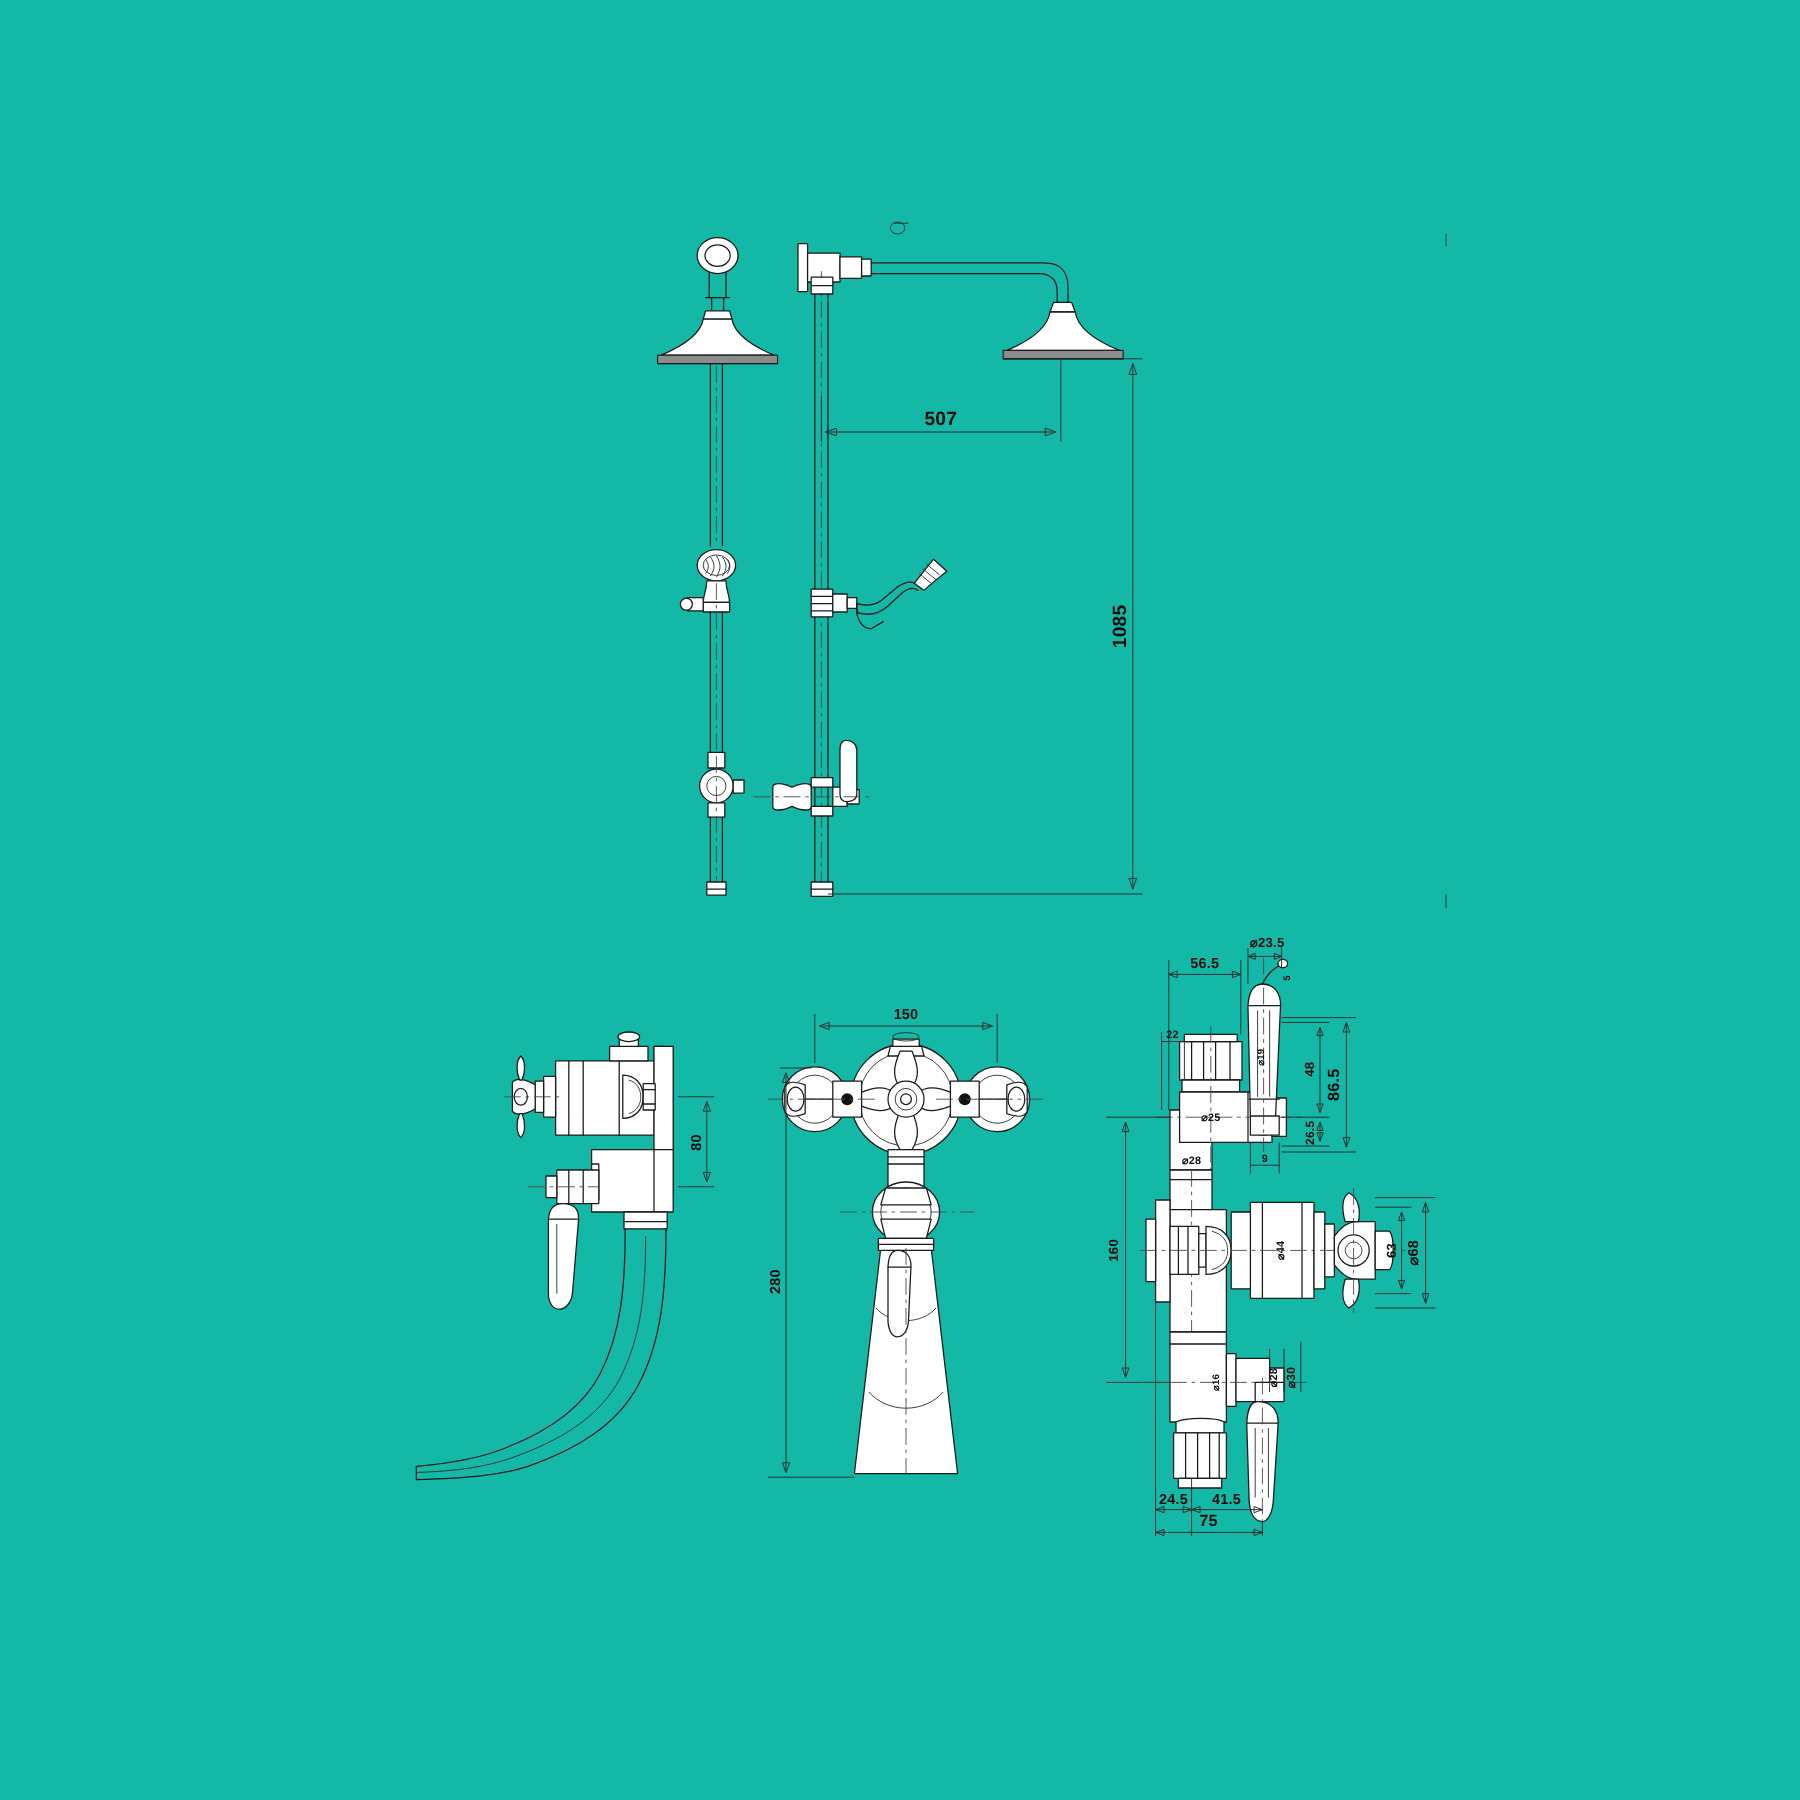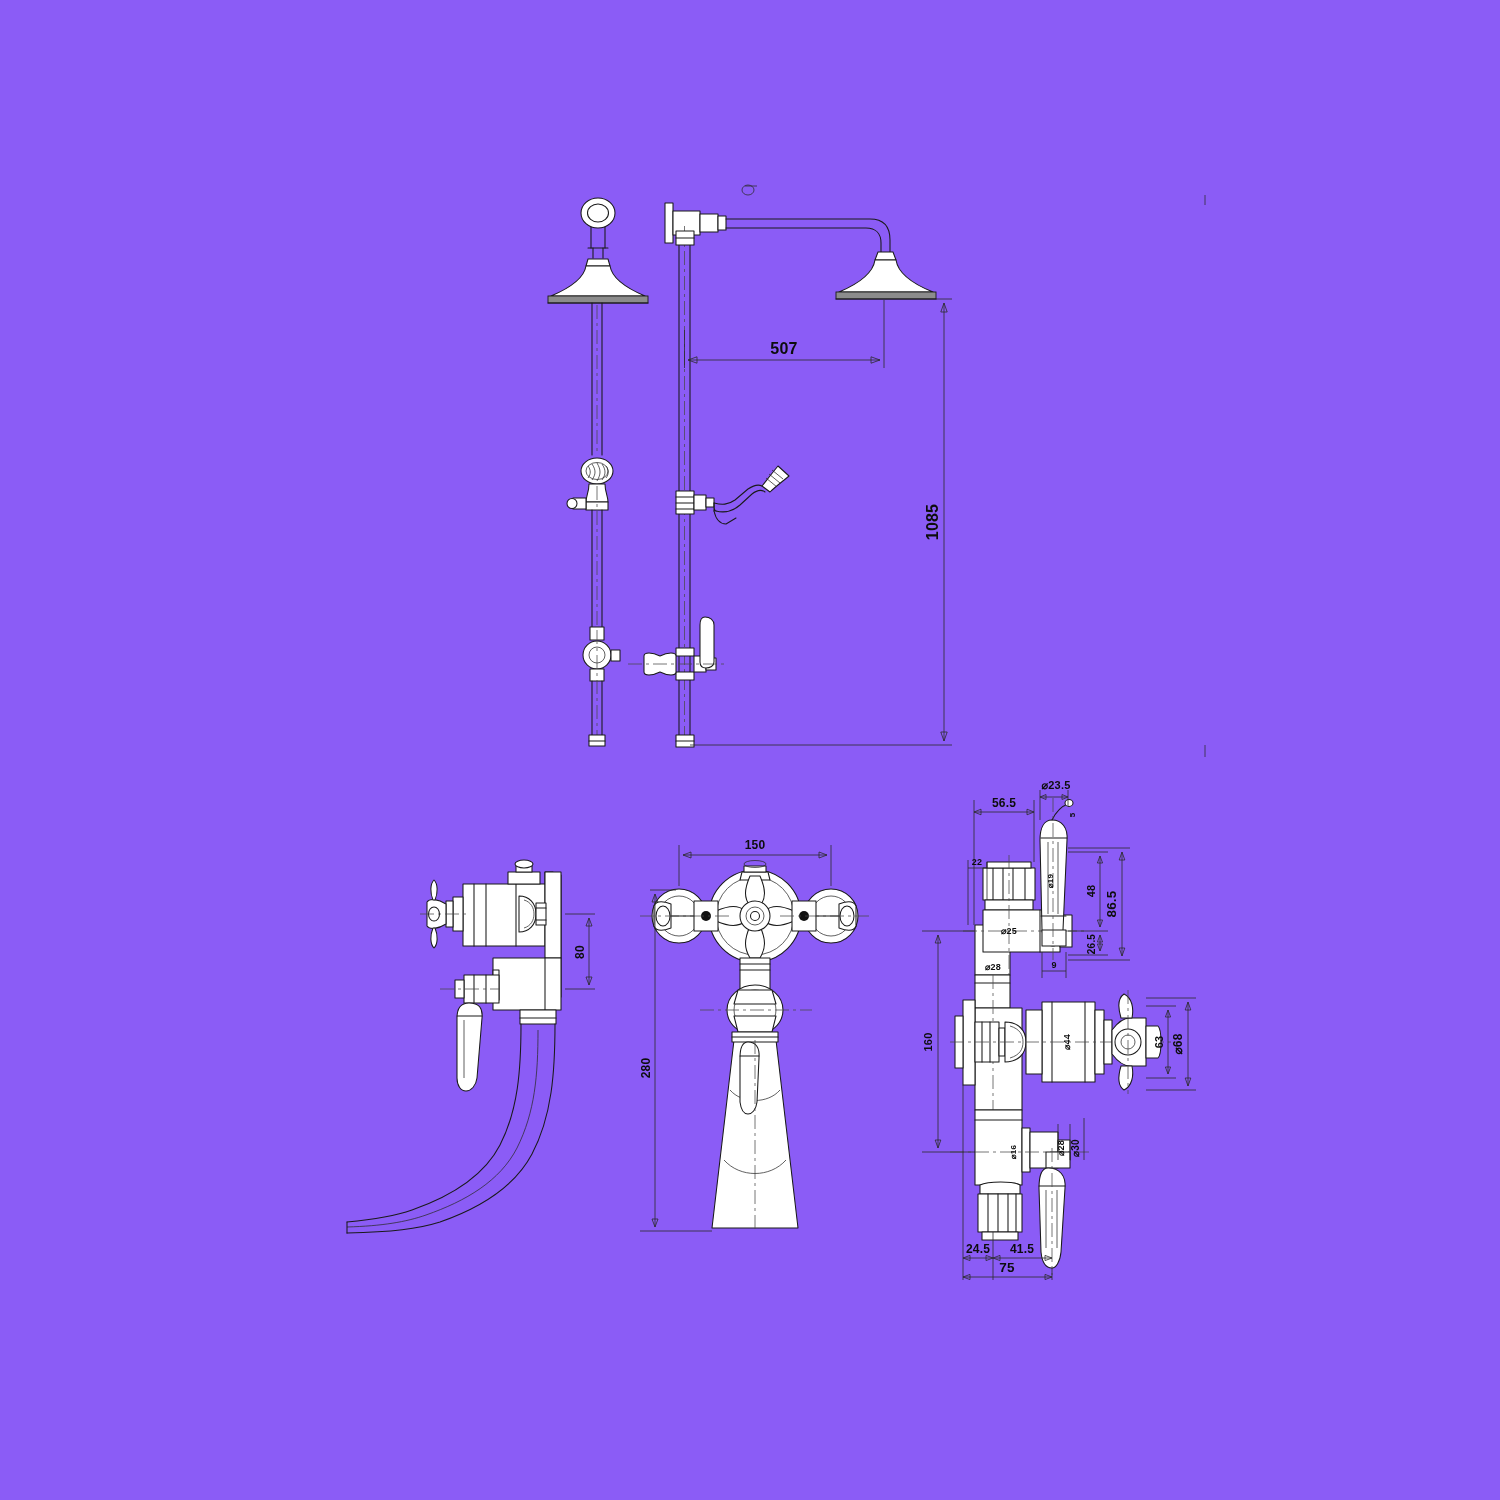--- a/index.html
+++ b/index.html
@@ -12,21 +12,21 @@
     height: 1500px;
     font-family: "Liberation Sans", sans-serif;
     overflow: hidden;
     position: relative;
   }
   #sheet {
     position: absolute;
     top: 0; left: 0;
     width: 1500px;
     height: 1500px;
-    background: #8b5cf6;
+    background: #14b8a6;
   }
   svg.drawing {
     position: absolute;
     top: 0; left: 0;
     width: 1500px;
     height: 1500px;
     display: block;
   }
   .ln {
     fill: none;

